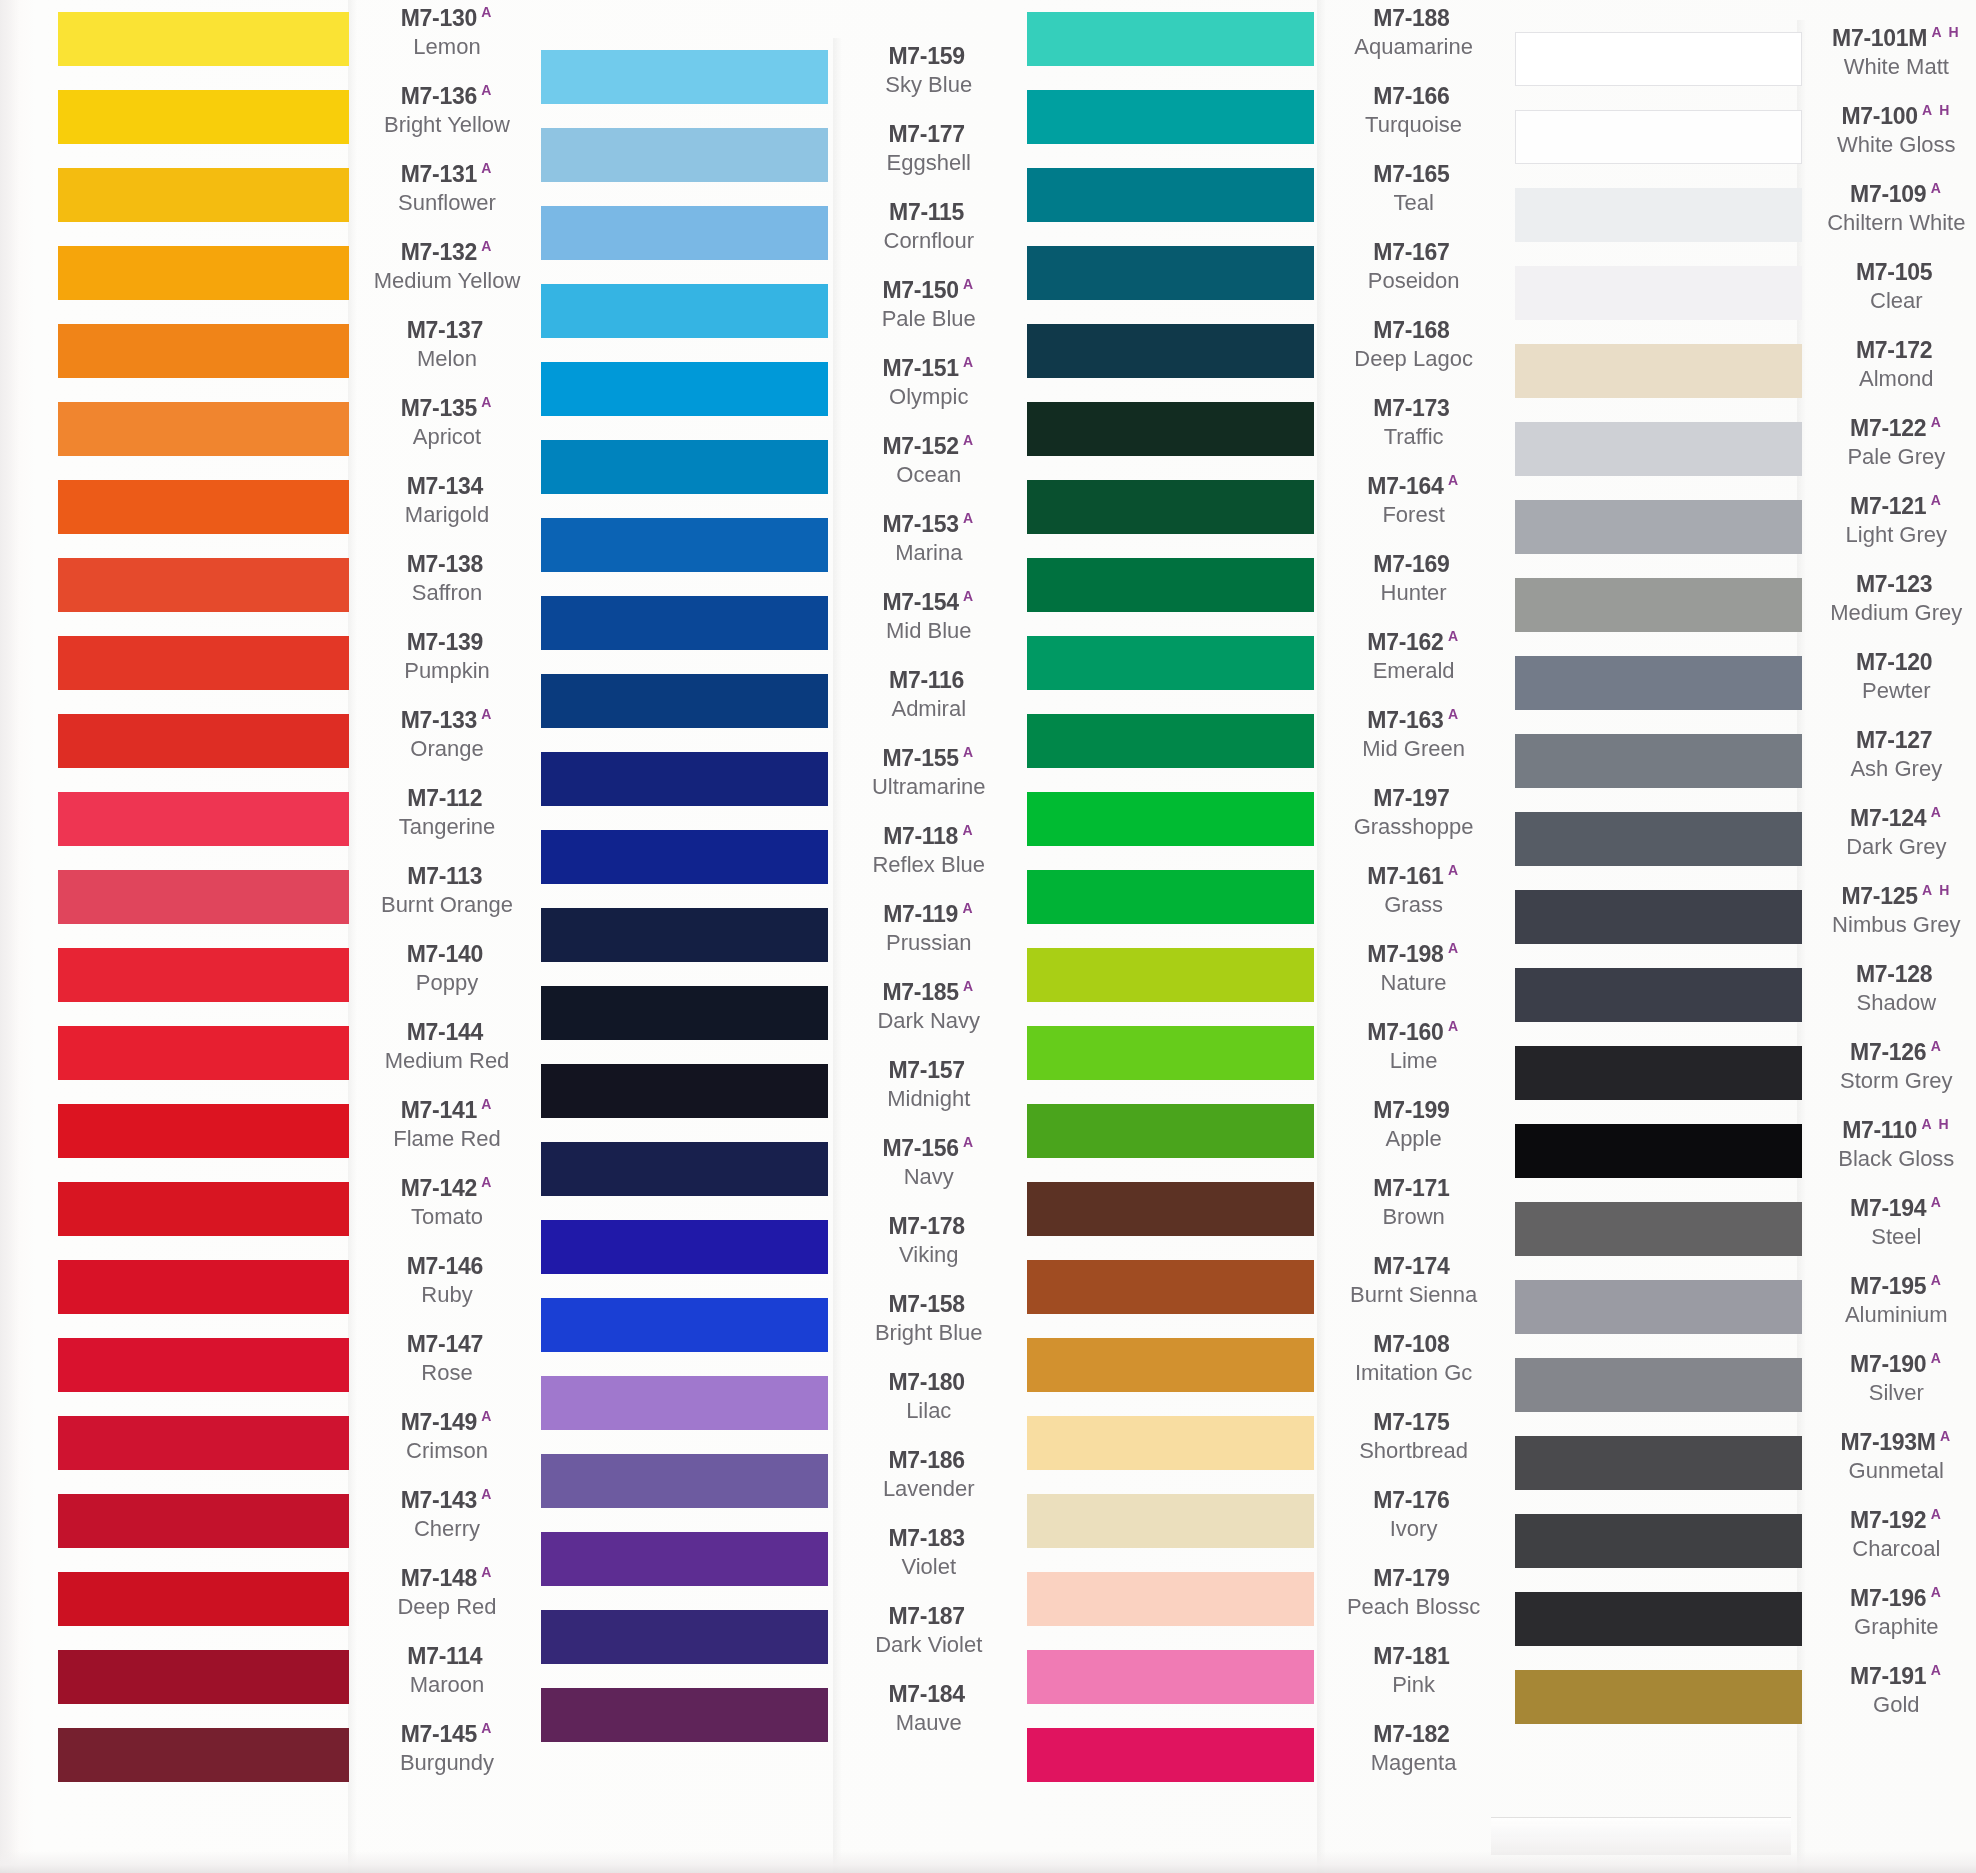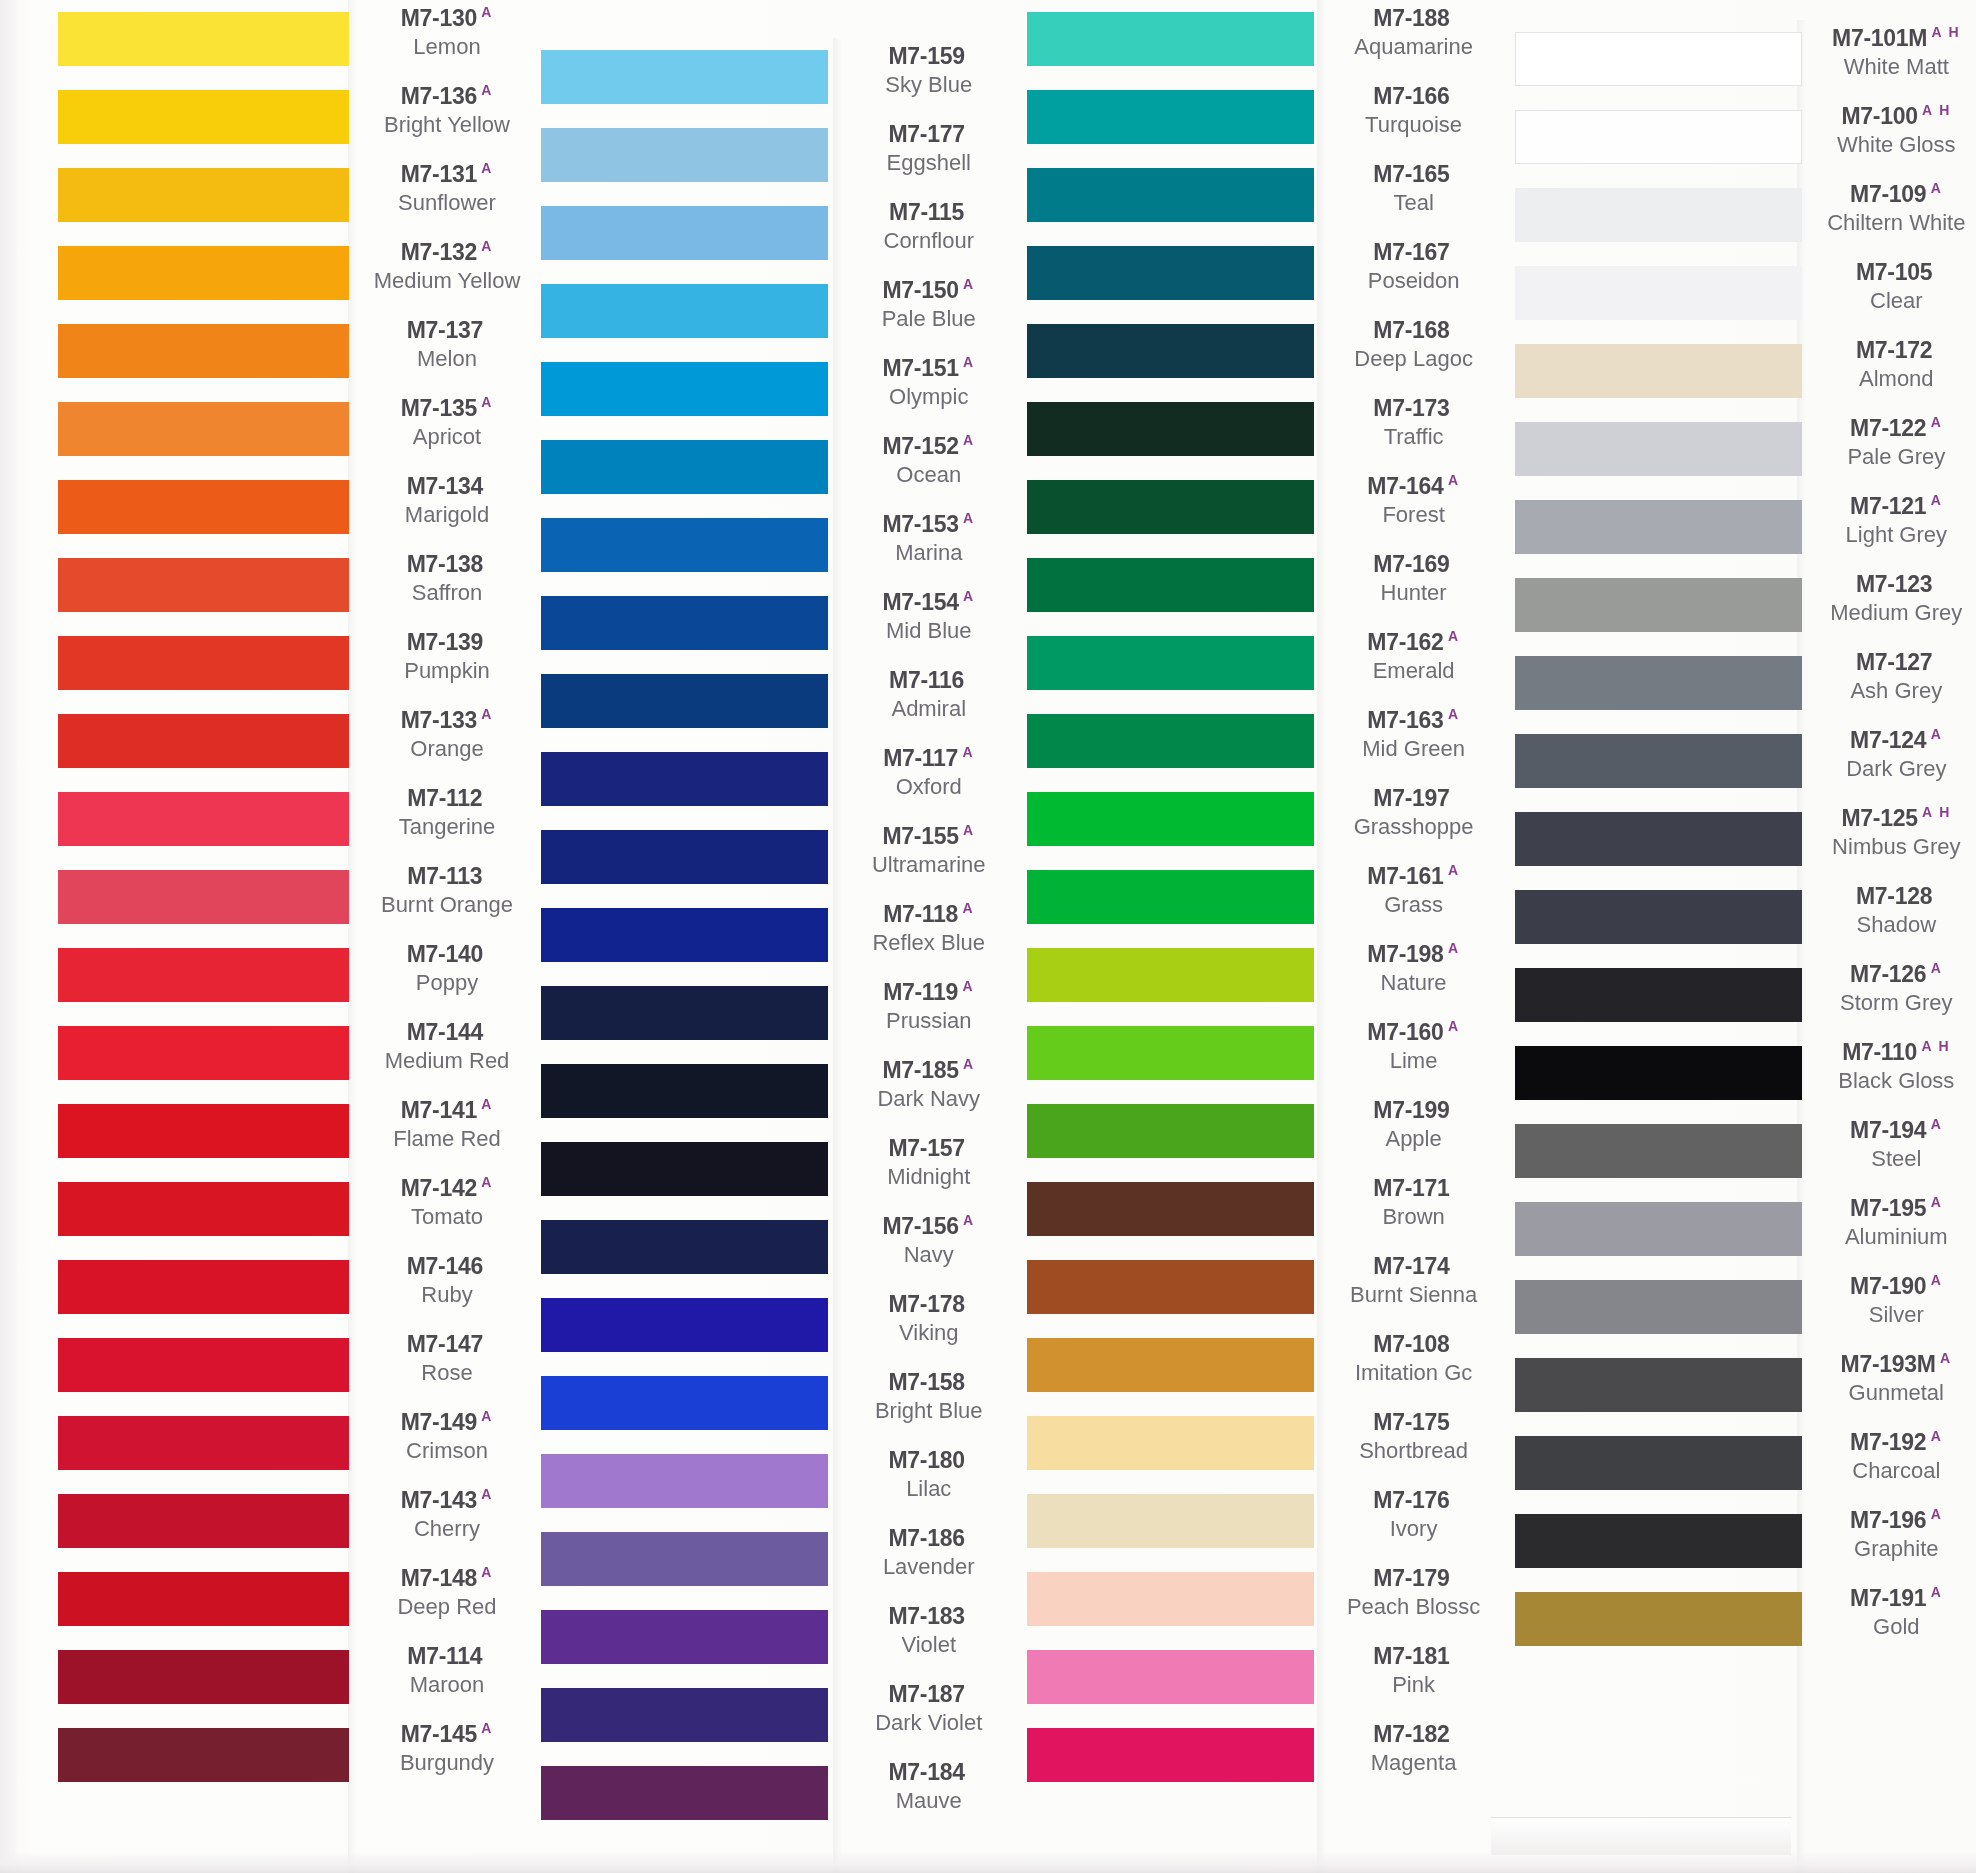--- a/index.html
+++ b/index.html
@@ -440,29 +440,20 @@
         <div class="swatch-wrap">
           <div class="swatch" title="Admiral" style="background: rgb(10, 59, 126);"></div>
         </div>
         <div class="labels">
           <div class="code-line"><span class="code">M7-116</span><span class="flags"></span></div>
           <div class="name">Admiral</div>
         </div>
       </div>
       <div class="row">
         <div class="swatch-wrap">
-          <div class="swatch" title="Oxford" style="background: rgb(25, 36, 124);"></div>
-        </div>
-        <div class="labels">
-          <div class="code-line"><span class="code">M7-117</span><span class="flags">A</span></div>
-          <div class="name">Oxford</div>
-        </div>
-      </div>
-      <div class="row">
-        <div class="swatch-wrap">
           <div class="swatch" title="Ultramarine" style="background: rgb(20, 35, 123);"></div>
         </div>
         <div class="labels">
           <div class="code-line"><span class="code">M7-155</span><span class="flags">A</span></div>
           <div class="name">Ultramarine</div>
         </div>
       </div>
       <div class="row">
         <div class="swatch-wrap">
           <div class="swatch" title="Reflex Blue" style="background: rgb(16, 35, 142);"></div>
@@ -851,20 +842,29 @@
         <div class="swatch-wrap">
           <div class="swatch" title="Medium Grey" style="background: rgb(153, 155, 152);"></div>
         </div>
         <div class="labels">
           <div class="code-line"><span class="code">M7-123</span><span class="flags"></span></div>
           <div class="name">Medium Grey</div>
         </div>
       </div>
       <div class="row">
         <div class="swatch-wrap">
+          <div class="swatch" title="Pewter" style="background: rgb(115, 123, 137);"></div>
+        </div>
+        <div class="labels">
+          <div class="code-line"><span class="code">M7-120</span><span class="flags"></span></div>
+          <div class="name">Pewter</div>
+        </div>
+      </div>
+      <div class="row">
+        <div class="swatch-wrap">
           <div class="swatch" title="Ash Grey" style="background: rgb(117, 123, 131);"></div>
         </div>
         <div class="labels">
           <div class="code-line"><span class="code">M7-127</span><span class="flags"></span></div>
           <div class="name">Ash Grey</div>
         </div>
       </div>
       <div class="row">
         <div class="swatch-wrap">
           <div class="swatch" title="Dark Grey" style="background: rgb(86, 92, 101);"></div>

